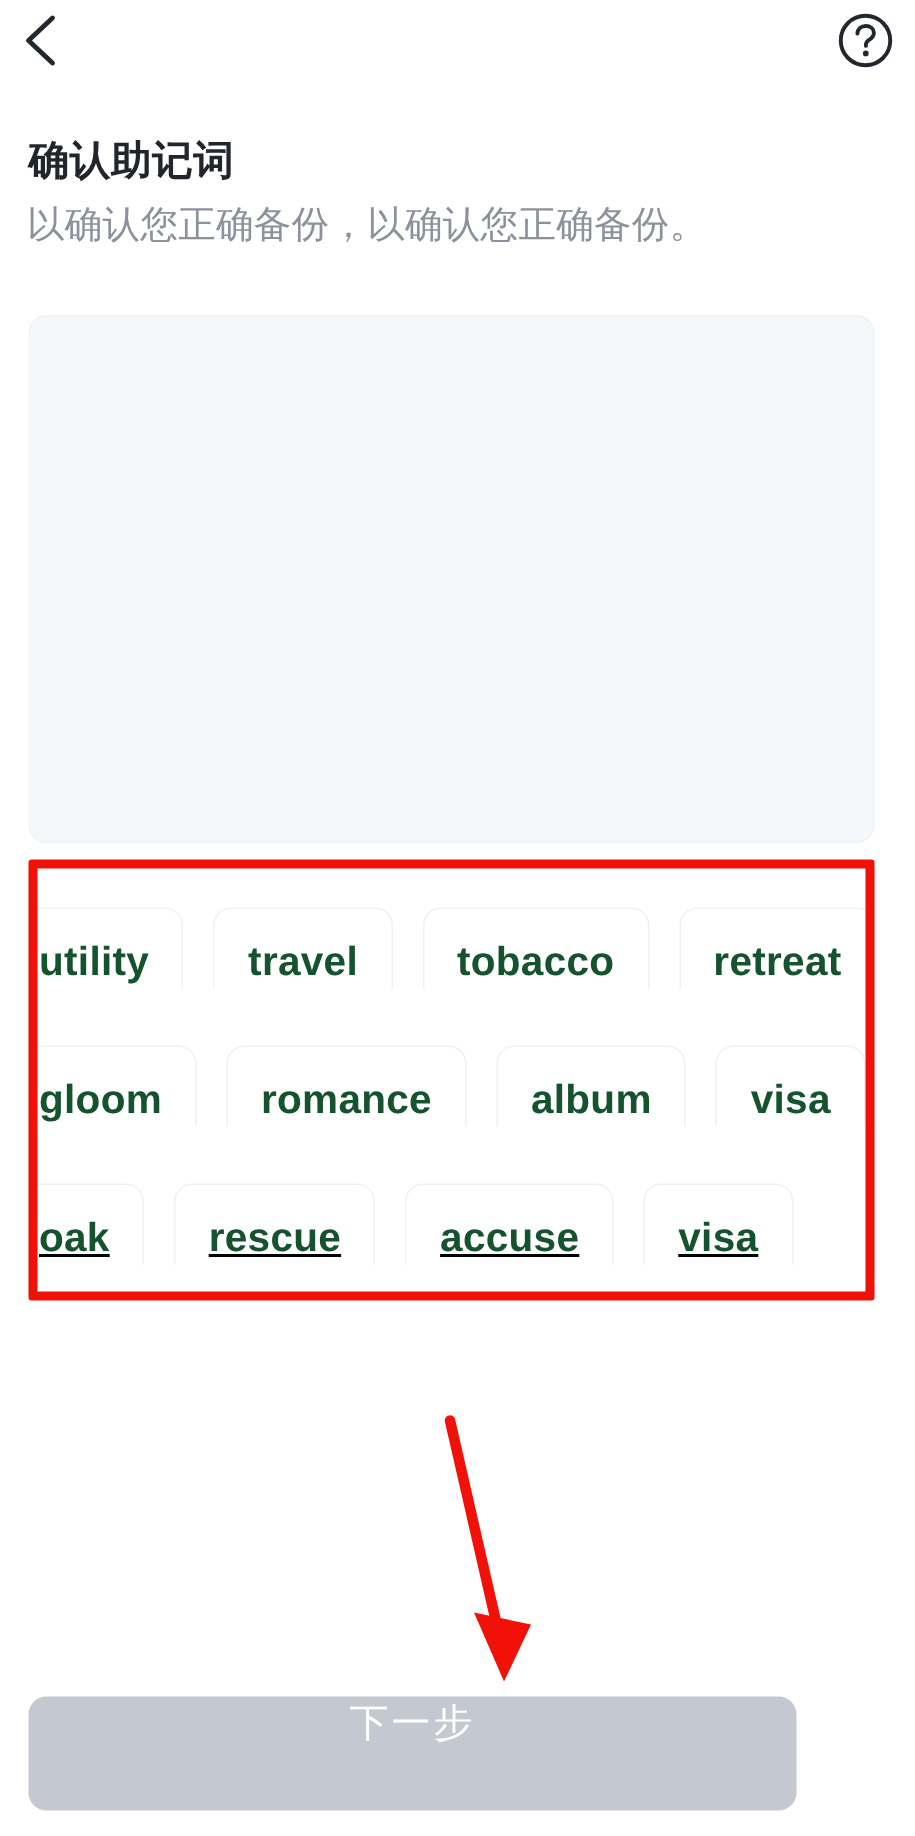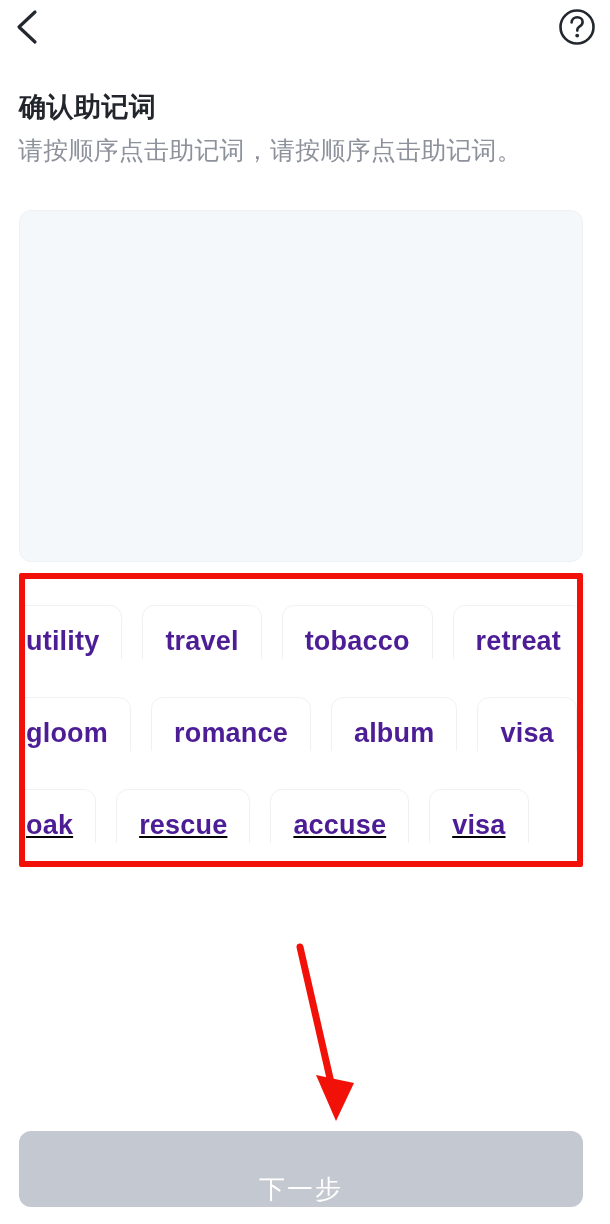--- a/index.html
+++ b/index.html
@@ -110,21 +110,21 @@
     display: flex;
     align-items: center;
     justify-content: center;
     padding: 0 22px;
     margin-right: 20px;
     background: #ffffff;
     border: 1px solid #f0f1f3;
     border-radius: 12px;
     font-size: 27px;
     font-weight: bold;
-    color: #4c1d95;
+    color: #14532d;
     letter-spacing: 0.2px;
     white-space: nowrap;
     cursor: pointer;
     margin-top: 36px;
   }
   
   .word-row .word-chip:first-child {
     margin-left: -16px;
   }
 
@@ -144,27 +144,27 @@
     position: absolute;
     left: 280px; top: 935px;
     width: 90px; height: 195px;
     pointer-events: none;
   }
 
   
   .next-btn {
     position: absolute;
     left: 19px; top: 1131px;
-    width: 564px;
+    width: 512px;
     height: 76px;
     background: #c4c8d0;
     border: none;
     border-radius: 12px;
     display: flex;
-    align-items: flex-end;
+    align-items: flex-start;
     justify-content: center;
     cursor: pointer;
   }
   .next-btn-label {
     font-size: 26px;
     font-weight: normal;
     color: #ffffff;
     letter-spacing: 2px;
   }
 </style>
@@ -186,21 +186,21 @@
         <svg width="40" height="40" viewBox="0 0 40 40">
           <circle cx="20" cy="20" r="16.5" fill="none" stroke="#23272e" stroke-width="2.6"></circle>
           <path d="M14.6 15.4c0.2-3.1 2.5-5.1 5.6-5.1 3.1 0 5.4 1.9 5.4 4.6 0 2.2-1.1 3.4-3.2 4.7-1.6 1-2.1 1.8-2.1 3.2v0.8" fill="none" stroke="#23272e" stroke-width="2.6" stroke-linecap="round"></path>
           <circle cx="20.2" cy="28.6" r="1.9" fill="#23272e"></circle>
         </svg>
       </span>
     </div>
   </div>
 
   <div class="page-title">确认助记词</div>
-  <div class="page-subtitle">请按顺序点击助记词，请按顺序点击助记词。</div>
+  <div class="page-subtitle">以确认您正确备份，以确认您正确备份。</div>
 
   <div class="selected-panel" style="background: rgb(245, 248, 250);"></div>
 
   <div class="word-area">
     <div class="word-rows" id="word-rows">
         <div class="word-row">
           <div class="word-chip">utility</div>
           <div class="word-chip">travel</div>
           <div class="word-chip">tobacco</div>
           <div class="word-chip">retreat</div>

